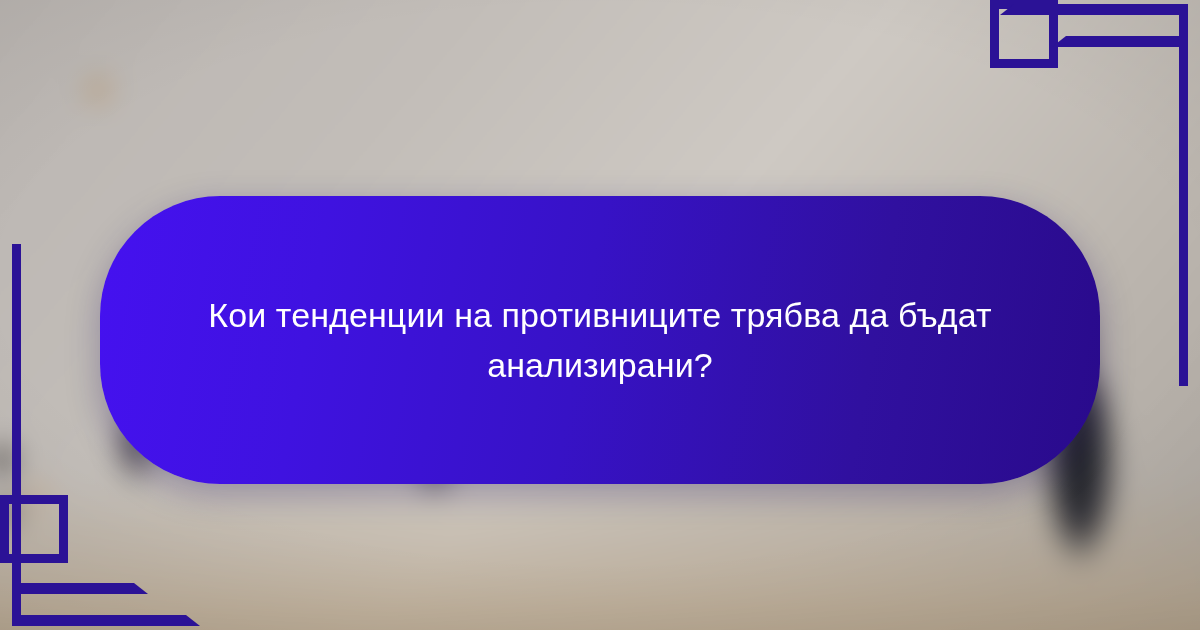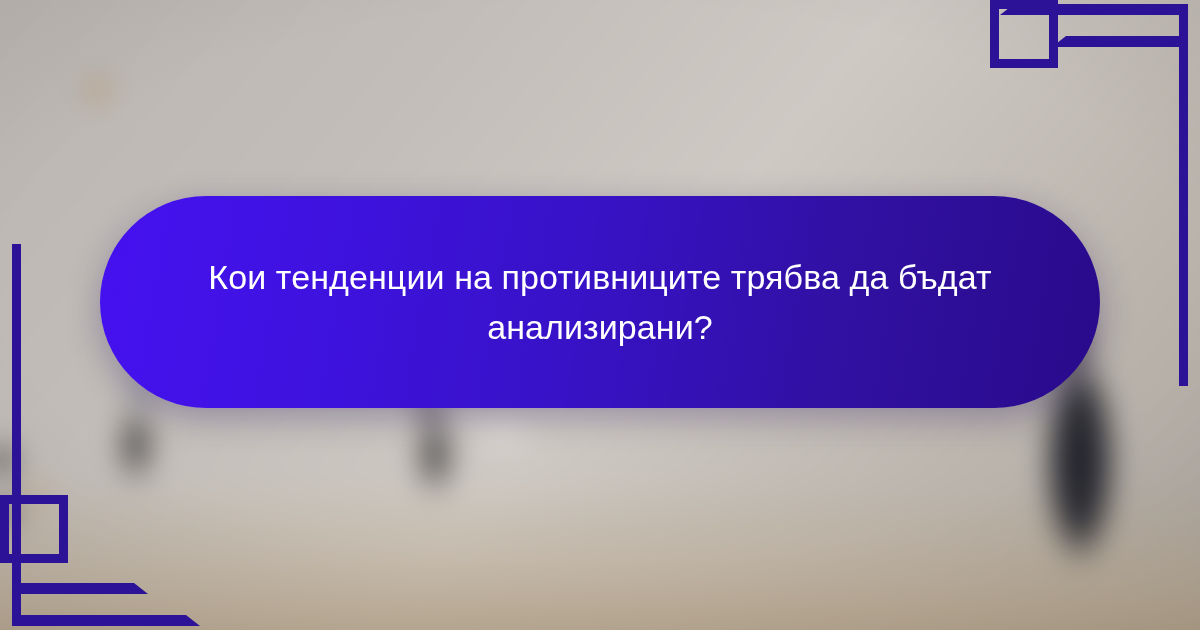--- a/index.html
+++ b/index.html
@@ -99,21 +99,21 @@
     background: transparent;
     border: 9px solid #2b1296;
   }
 
   
   .pill {
     position: absolute;
     left: 100px;
     top: 196px;
     width: 1000px;
-    height: 212px;
+    height: 288px;
     border-radius: 120px;
     background: linear-gradient(100deg, #4511f0 0%, #3f12e0 22%, #3712c6 48%, #30109f 76%, #290a8b 100%);
     display: flex;
     align-items: center;
     justify-content: center;
     box-shadow: 0 10px 34px rgba(20, 6, 90, 0.28);
   }
   .pill-text {
     width: 800px;
     text-align: center;

